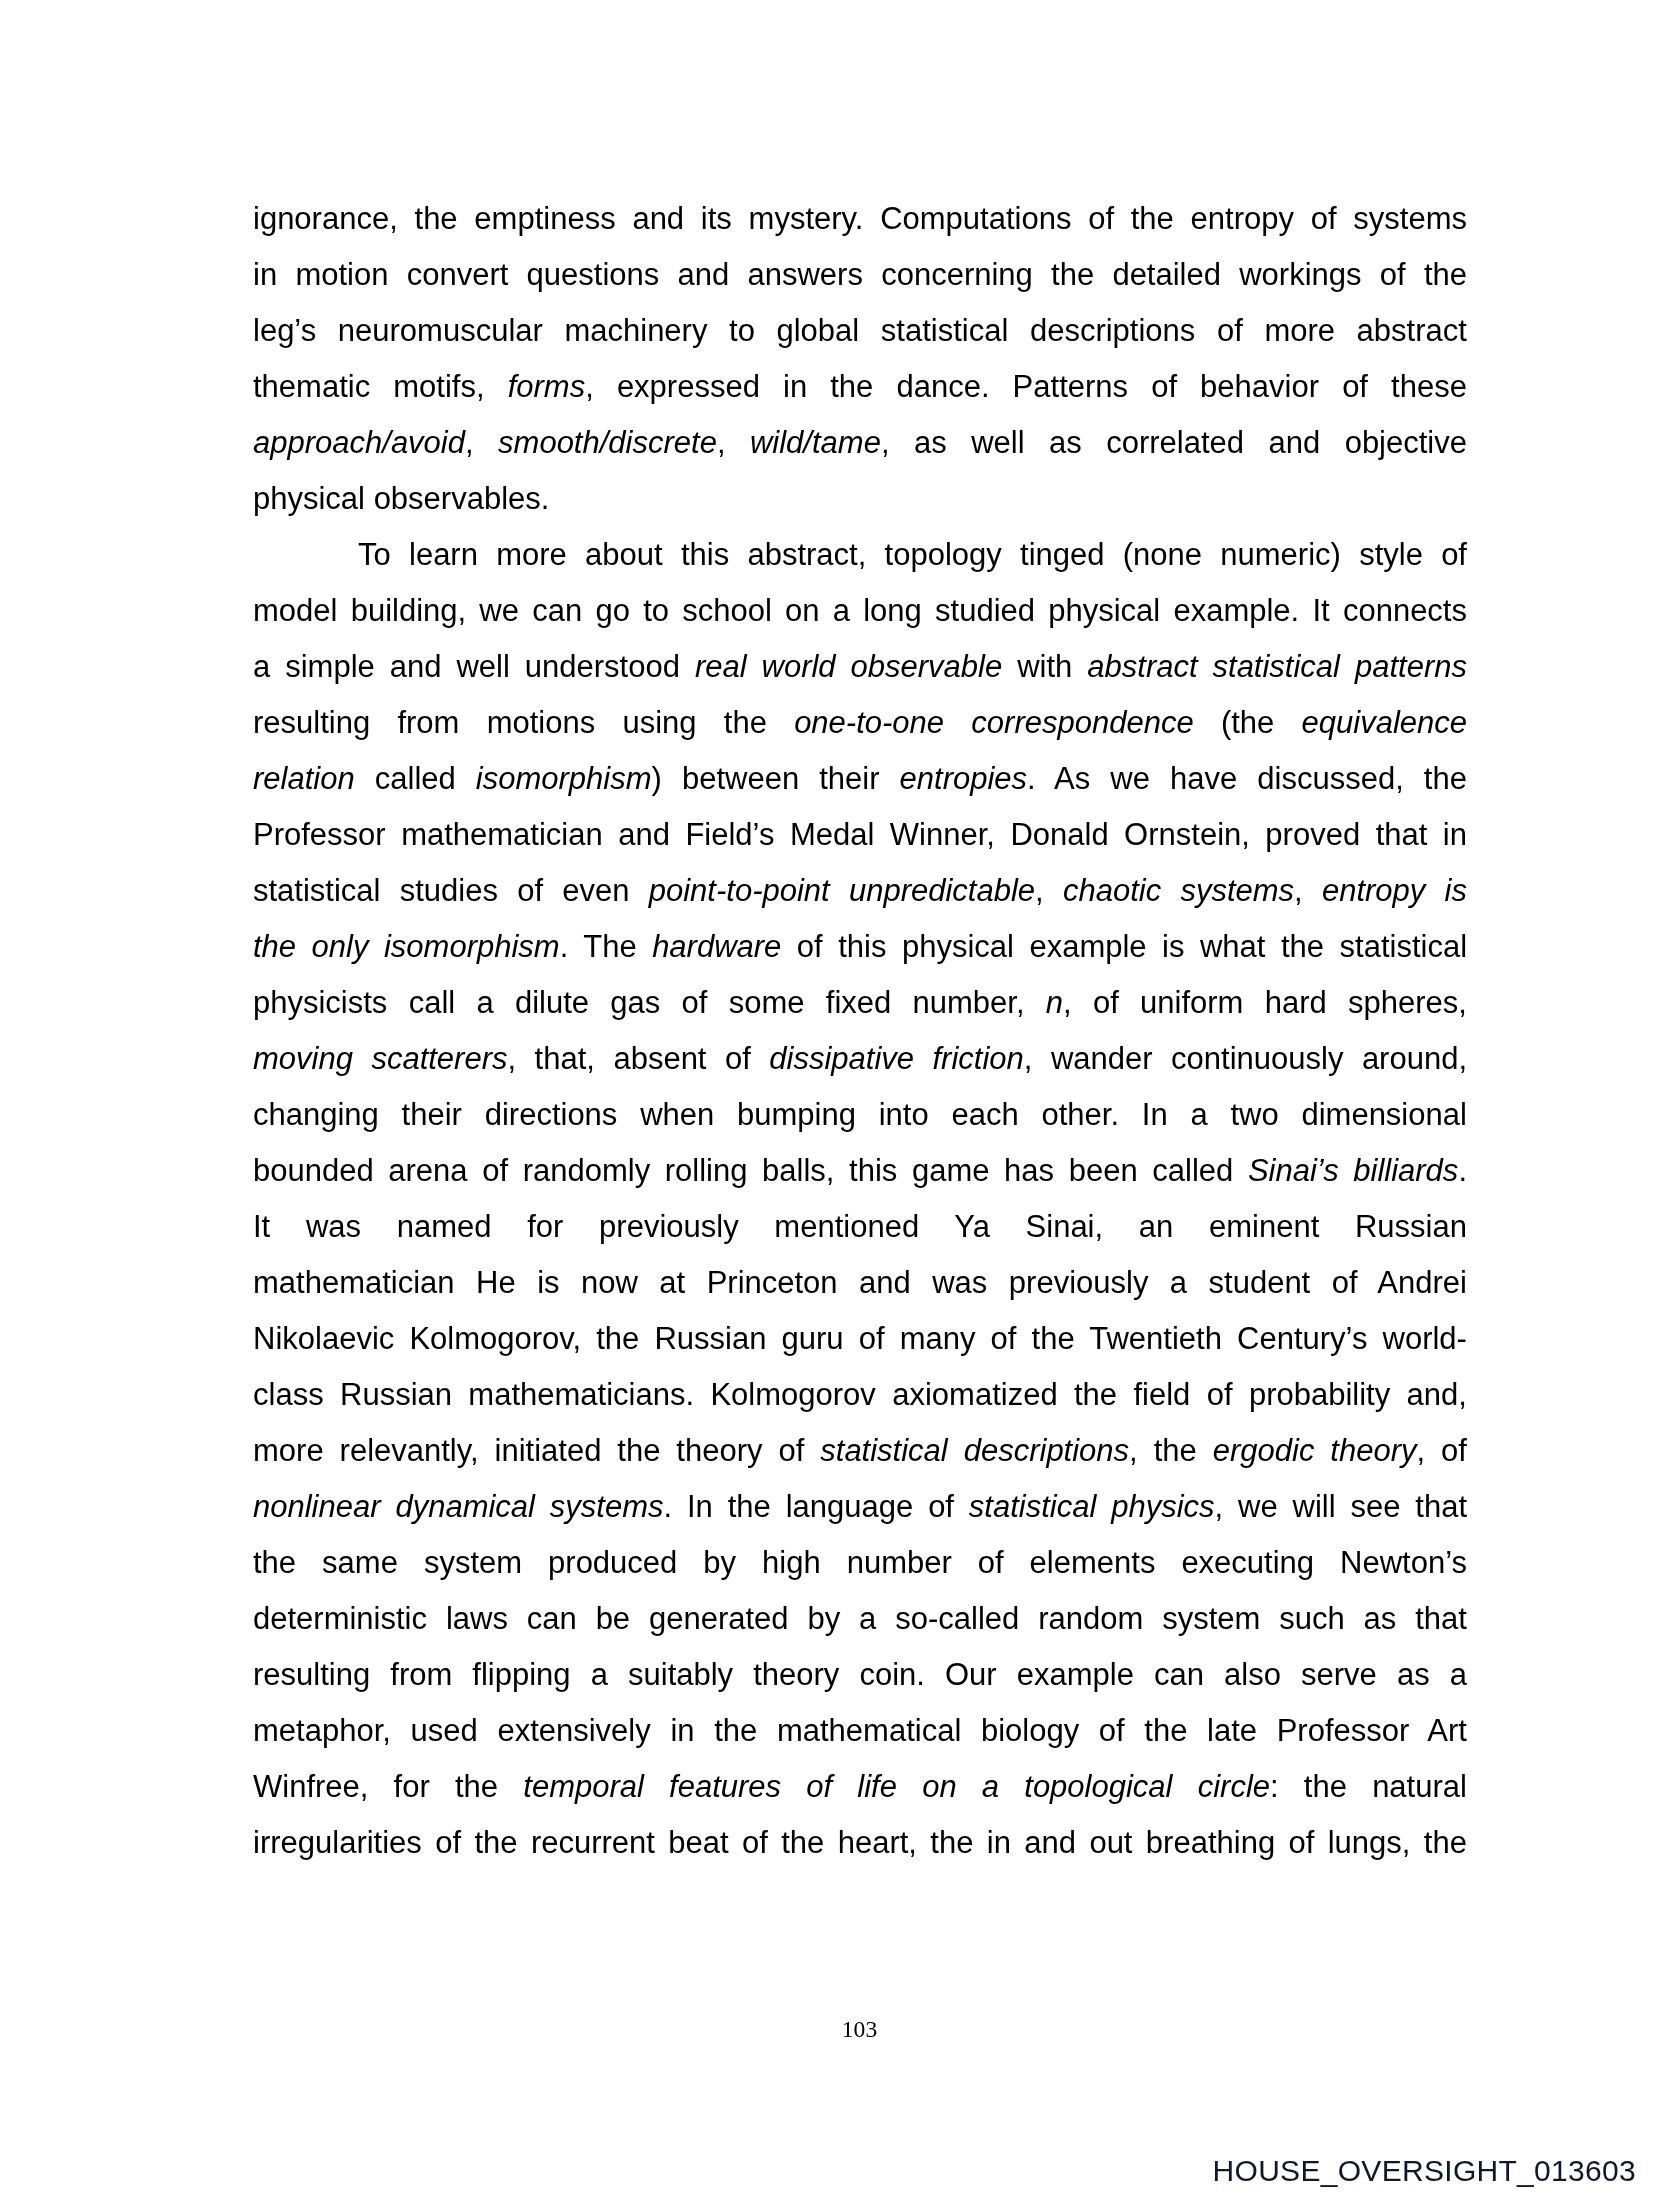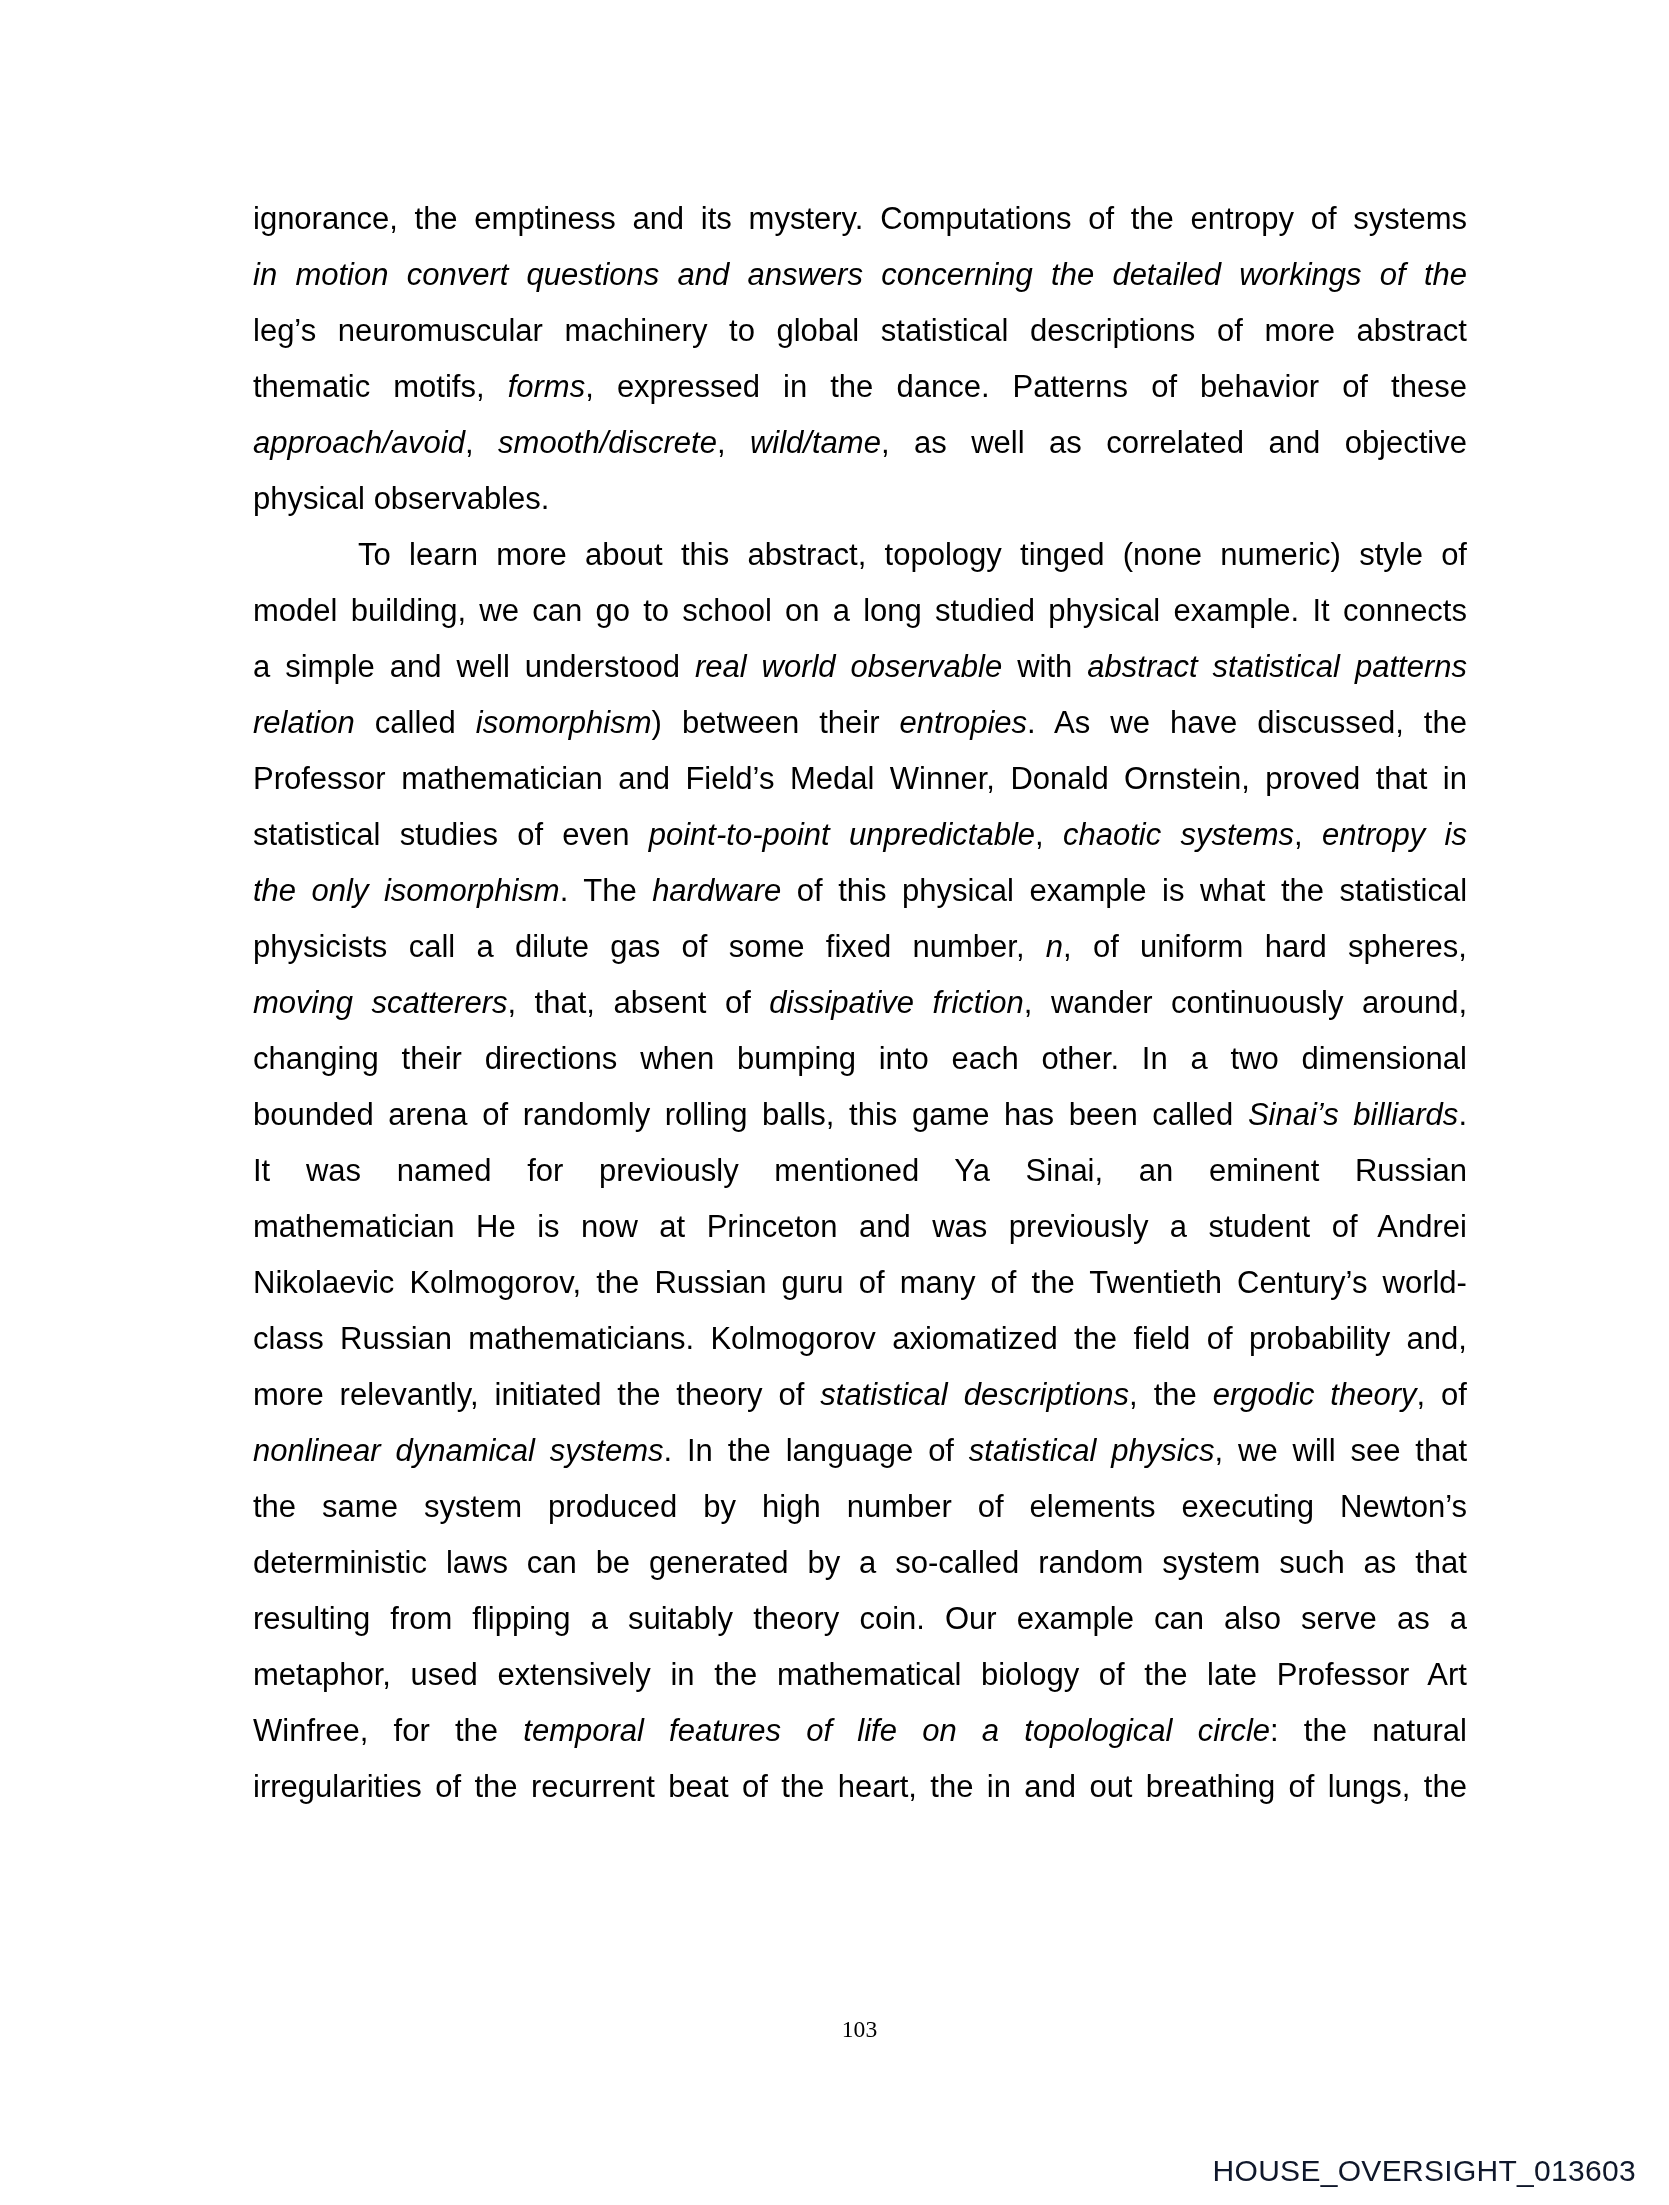--- a/index.html
+++ b/index.html
@@ -28,30 +28,31 @@
     letter-spacing: 0.3px;
   }
 </style>
 </head>
 <body>
 
 <div class="page">
   <div class="body-text" id="body-text">
       <div>
         <div class="line" style="white-space: normal;"><span>ignorance,</span> <span>the</span> <span>emptiness</span> <span>and</span> <span>its</span> <span>mystery.</span> <span>Computations</span> <span>of</span> <span>the</span> <span>entropy</span> <span>of</span> <span>systems</span></div>
-        <div class="line" style="white-space: normal; font-style: italic;"><span>in</span> <span>motion</span> <span>convert</span> <span>questions</span> <span>and</span> <span>answers</span> <span>concerning</span> <span>the</span> <span>detailed</span> <span>workings</span> <span>of</span> <span>the</span></div>
+        <div class="line" style="white-space: normal;"><span>in</span> <span>motion</span> <span>convert</span> <span>questions</span> <span>and</span> <span>answers</span> <span>concerning</span> <span>the</span> <span>detailed</span> <span>workings</span> <span>of</span> <span>the</span></div>
         <div class="line" style="white-space: normal;"><span>leg’s</span> <span>neuromuscular</span> <span>machinery</span> <span>to</span> <span>global</span> <span>statistical</span> <span>descriptions</span> <span>of</span> <span>more</span> <span>abstract</span></div>
         <div class="line" style="white-space: normal;"><span>thematic</span> <span>motifs,</span> <span class="i">forms</span><span>,</span> <span>expressed</span> <span>in</span> <span>the</span> <span>dance.</span> <span>Patterns</span> <span>of</span> <span>behavior</span> <span>of</span> <span>these</span></div>
         <div class="line" style="white-space: normal;"><span class="i">approach/avoid</span><span>,</span> <span class="i">smooth/discrete</span><span>,</span> <span class="i">wild/tame</span><span>,</span> <span>as</span> <span>well</span> <span>as</span> <span>correlated</span> <span>and</span> <span>objective</span></div>
         <div class="line last" style="white-space: normal;"><span>physical</span> <span>observables.</span></div>
       </div>
       <div>
         <div class="line indent" style="white-space: normal;"><span>To</span> <span>learn</span> <span>more</span> <span>about</span> <span>this</span> <span>abstract,</span> <span>topology</span> <span>tinged</span> <span>(none</span> <span>numeric)</span> <span>style</span> <span>of</span></div>
         <div class="line" style="white-space: normal;"><span>model</span> <span>building,</span> <span>we</span> <span>can</span> <span>go</span> <span>to</span> <span>school</span> <span>on</span> <span>a</span> <span>long</span> <span>studied</span> <span>physical</span> <span>example.</span> <span>It</span> <span>connects</span></div>
         <div class="line" style="white-space: normal;"><span>a</span> <span>simple</span> <span>and</span> <span>well</span> <span>understood</span> <span class="i">real</span> <span class="i">world</span> <span class="i">observable</span> <span>with</span> <span class="i">abstract</span> <span class="i">statistical</span> <span class="i">patterns</span></div>
+        <div class="line" style="white-space: normal;"><span>resulting</span> <span>from</span> <span>motions</span> <span>using</span> <span>the</span> <span class="i">one-to-one</span> <span class="i">correspondence</span> <span>(the</span> <span class="i">equivalence</span></div>
         <div class="line" style="white-space: normal;"><span class="i">relation</span> <span>called</span> <span class="i">isomorphism</span><span>)</span> <span>between</span> <span>their</span> <span class="i">entropies</span><span>.</span> <span>As</span> <span>we</span> <span>have</span> <span>discussed,</span> <span>the</span></div>
         <div class="line" style="white-space: normal;"><span>Professor</span> <span>mathematician</span> <span>and</span> <span>Field’s</span> <span>Medal</span> <span>Winner,</span> <span>Donald</span> <span>Ornstein,</span> <span>proved</span> <span>that</span> <span>in</span></div>
         <div class="line" style="white-space: normal;"><span>statistical</span> <span>studies</span> <span>of</span> <span>even</span> <span class="i">point-to-point</span> <span class="i">unpredictable</span><span>,</span> <span class="i">chaotic</span> <span class="i">systems</span><span>,</span> <span class="i">entropy</span> <span class="i">is</span></div>
         <div class="line" style="white-space: normal;"><span class="i">the</span> <span class="i">only</span> <span class="i">isomorphism</span><span>.</span> <span>The</span> <span class="i">hardware</span> <span>of</span> <span>this</span> <span>physical</span> <span>example</span> <span>is</span> <span>what</span> <span>the</span> <span>statistical</span></div>
         <div class="line" style="white-space: normal;"><span>physicists</span> <span>call</span> <span>a</span> <span>dilute</span> <span>gas</span> <span>of</span> <span>some</span> <span>fixed</span> <span>number,</span> <span class="i">n</span><span>,</span> <span>of</span> <span>uniform</span> <span>hard</span> <span>spheres,</span></div>
         <div class="line" style="white-space: normal;"><span class="i">moving</span> <span class="i">scatterers</span><span>,</span> <span>that,</span> <span>absent</span> <span>of</span> <span class="i">dissipative</span> <span class="i">friction</span><span>,</span> <span>wander</span> <span>continuously</span> <span>around,</span></div>
         <div class="line" style="white-space: normal;"><span>changing</span> <span>their</span> <span>directions</span> <span>when</span> <span>bumping</span> <span>into</span> <span>each</span> <span>other.</span> <span>In</span> <span>a</span> <span>two</span> <span>dimensional</span></div>
         <div class="line" style="white-space: normal;"><span>bounded</span> <span>arena</span> <span>of</span> <span>randomly</span> <span>rolling</span> <span>balls,</span> <span>this</span> <span>game</span> <span>has</span> <span>been</span> <span>called</span> <span class="i">Sinai’s</span> <span class="i">billiards</span><span>.</span></div>
         <div class="line" style="white-space: normal;"><span>It</span> <span>was</span> <span>named</span> <span>for</span> <span>previously</span> <span>mentioned</span> <span>Ya</span> <span>Sinai,</span> <span>an</span> <span>eminent</span> <span>Russian</span></div>
         <div class="line" style="white-space: normal;"><span>mathematician</span> <span>He</span> <span>is</span> <span>now</span> <span>at</span> <span>Princeton</span> <span>and</span> <span>was</span> <span>previously</span> <span>a</span> <span>student</span> <span>of</span> <span>Andrei</span></div>

